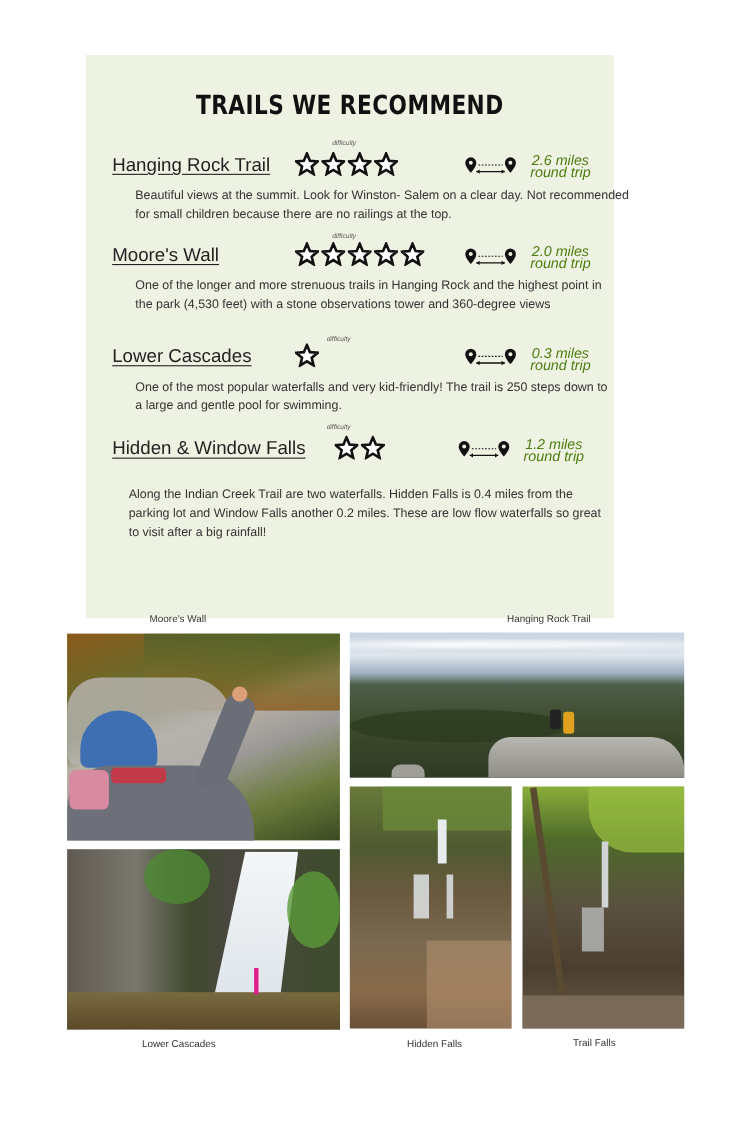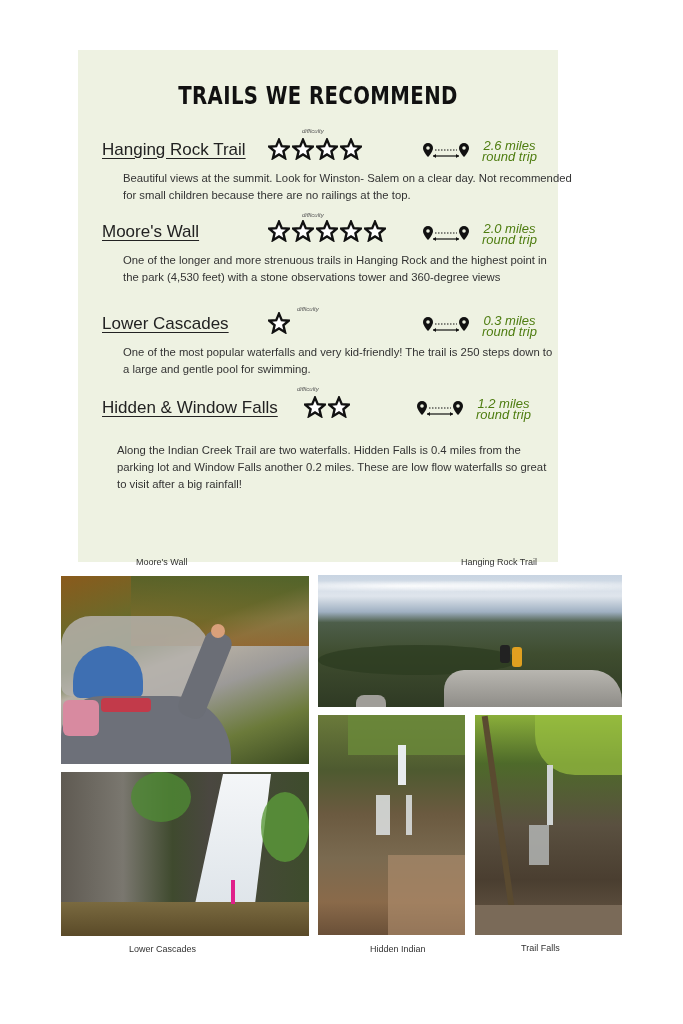--- a/index.html
+++ b/index.html
@@ -172,14 +172,14 @@
 
 <div class="photo" style="left:475px;top:715px;width:147px;height:220px;background:linear-gradient(180deg,#8aae3a 0%,#4e6a2a 22%,#5a5040 50%,#4a3e30 75%,#6a5a48 100%);">
   <div style="position:absolute;left:60px;top:0;width:87px;height:60px;background:#9ac040;opacity:.7;border-radius:0 0 0 40px"></div>
   <div style="position:absolute;left:22px;top:0;width:6px;height:220px;background:#5a4a30;transform:rotate(-8deg)"></div>
   <div style="position:absolute;left:72px;top:50px;width:6px;height:60px;background:#d0d4d4"></div>
   <div style="position:absolute;left:54px;top:110px;width:20px;height:40px;background:#b8bcbc;opacity:.8"></div>
   <div style="position:absolute;left:0;top:190px;width:147px;height:30px;background:#7a6a58"></div>
 </div>
 
 <div class="caption" style="left:129px;top:944px">Lower Cascades</div>
-<div class="caption" style="left:370px;top:944px">Hidden Indian</div>
+<div class="caption" style="left:370px;top:944px">Hidden Falls</div>
 <div class="caption" style="left:521px;top:943px">Trail Falls</div>
 
 </body></html>

